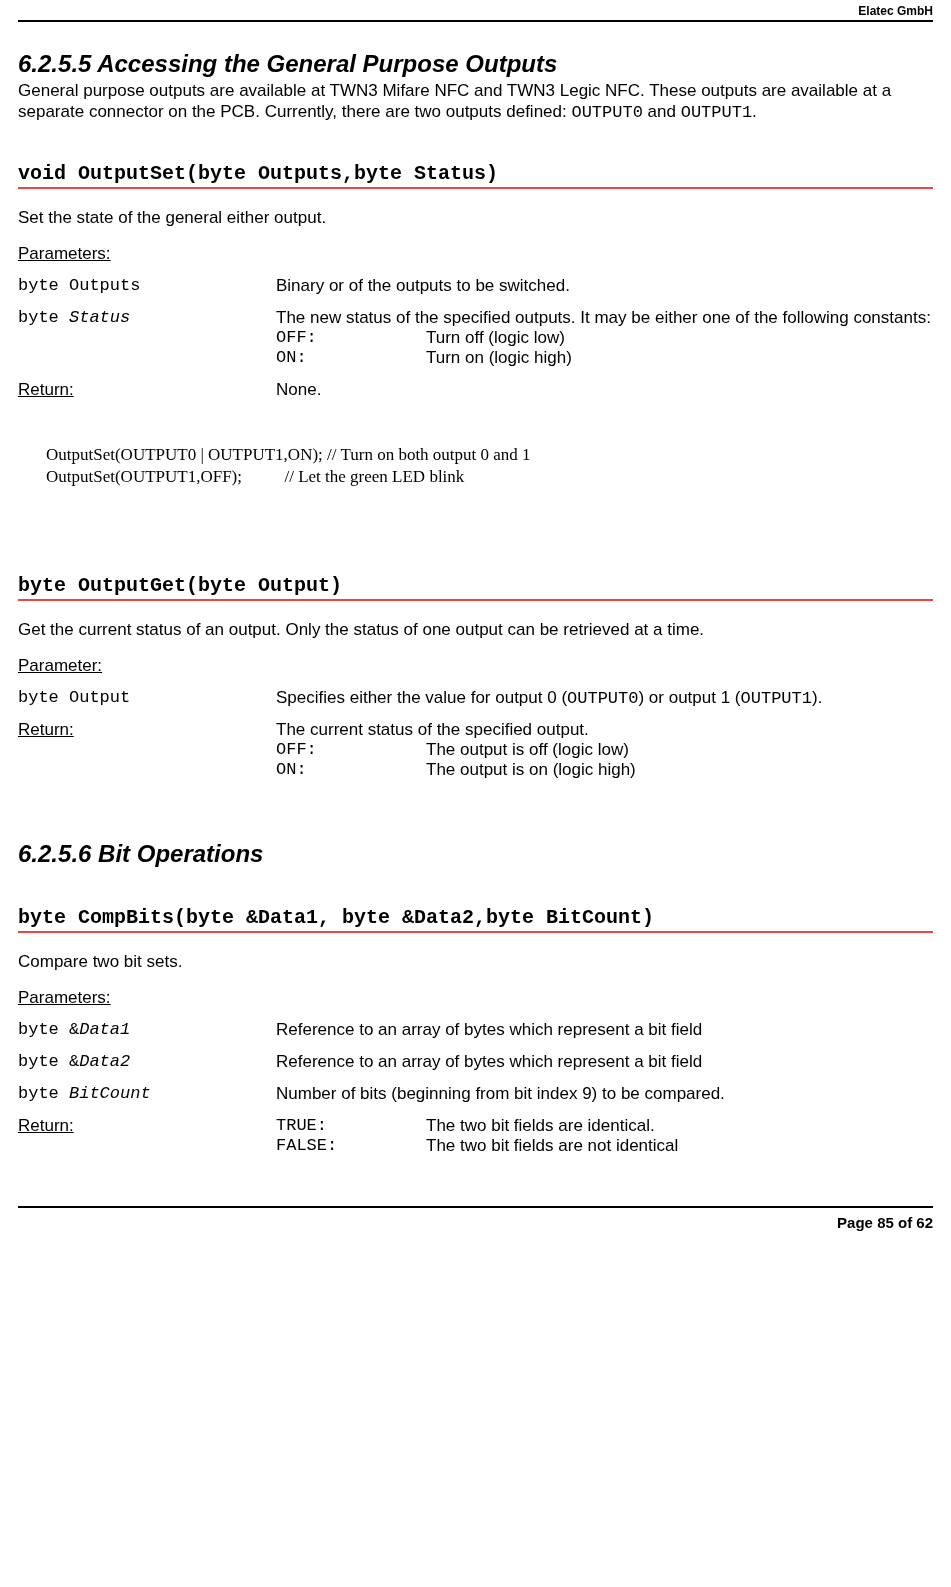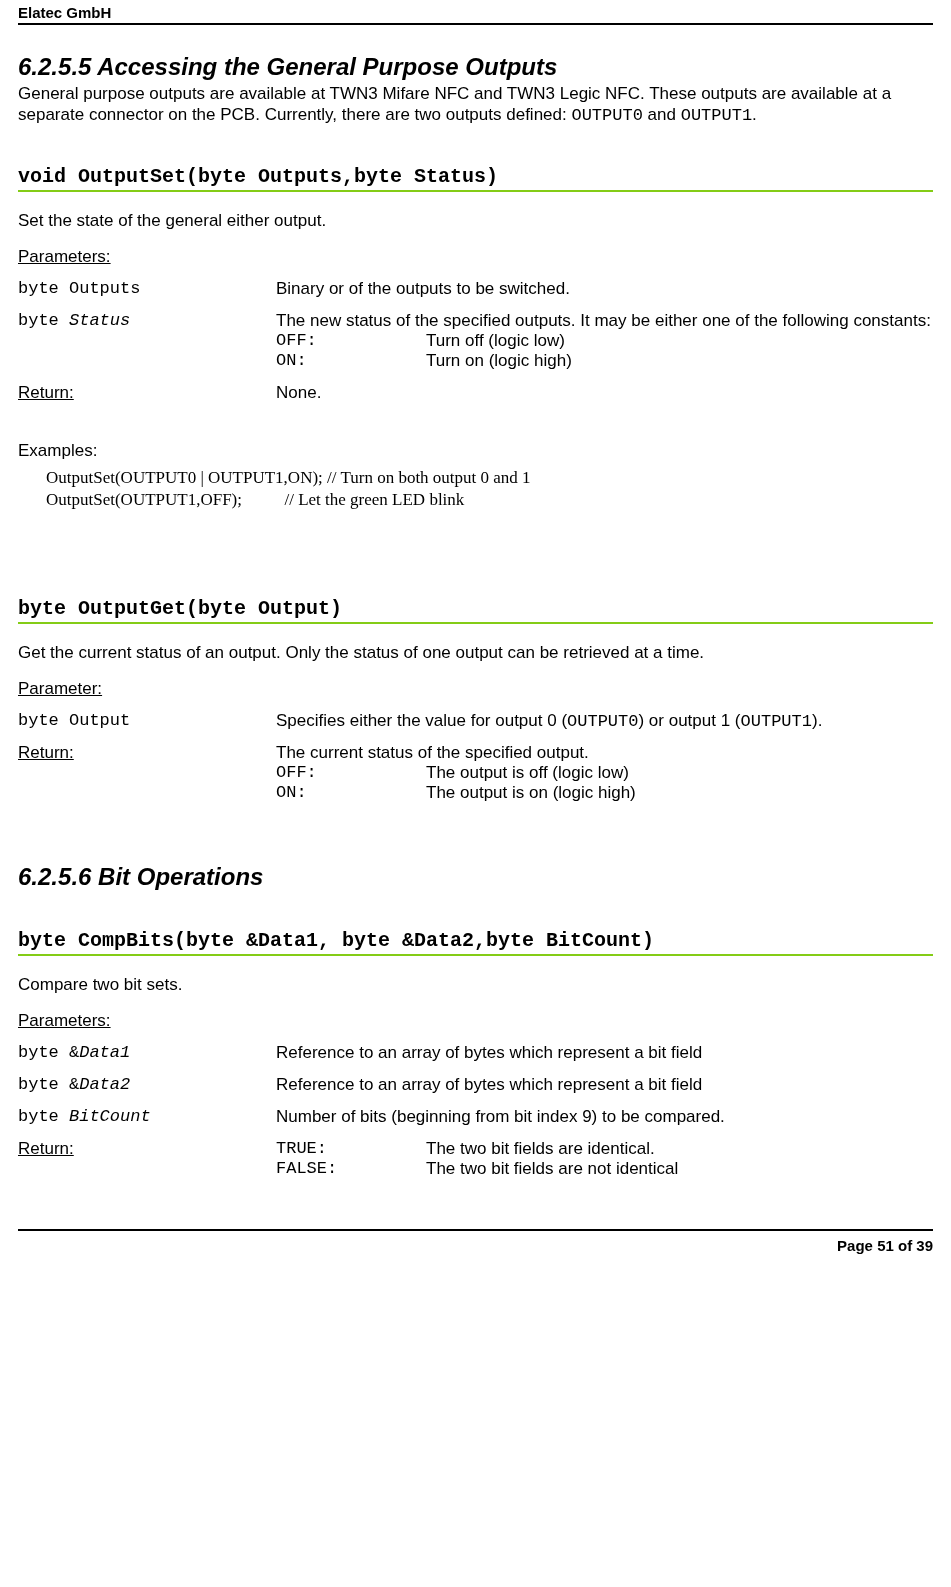--- a/index.html
+++ b/index.html
@@ -8,23 +8,23 @@
     font-family: Arial, Helvetica, sans-serif;
     font-size: 17px;
     color: #000;
     background: #fff;
     width: 951px;
   }
   .page {
     padding: 0 18px 30px 18px;
   }
   .header {
-    text-align: left;
+    text-align: right;
     font-weight: bold;
-    font-size: 15px;
+    font-size: 12px;
     padding: 4px 0 2px 0;
   }
   .top-rule, .bottom-rule {
     border-top: 2px solid #000;
     margin: 0 0 28px 0;
   }
   .bottom-rule {
     margin: 50px 0 6px 0;
   }
   .h3 {
@@ -34,21 +34,21 @@
     margin: 0 0 2px 0;
   }
   p { margin: 0 0 6px 0; line-height: 1.25; }
   .mono { font-family: "Courier New", Courier, monospace; }
   .italic { font-style: italic; }
   .funchead {
     font-family: "Courier New", Courier, monospace;
     font-weight: bold;
     font-size: 20px;
     padding-bottom: 2px;
-    border-bottom: 2px solid #84cc16;
+    border-bottom: 2px solid #ef4444;
     margin: 38px 0 18px 0;
   }
   .u { text-decoration: underline; }
   .paramrow { display: flex; margin: 12px 0; }
   .paramname { width: 258px; flex: 0 0 258px; font-family: "Courier New", Courier, monospace; }
   .paramname .italic { font-style: italic; }
   .paramdesc { flex: 1; }
   .subrow { display: flex; }
   .subkey { width: 150px; flex: 0 0 150px; font-family: "Courier New", Courier, monospace; }
   .subval { flex: 1; }
@@ -104,21 +104,20 @@
       </div>
     </div>
   </div>
 
   <div class="paramrow">
     <div class="paramname" style="font-family:Arial,Helvetica,sans-serif;"><span class="u">Return:</span></div>
     <div class="paramdesc">None.</div>
   </div>
 
   <div class="spacer-md"></div>
-  <div>Examples:</div>
   <div class="codeblock">OutputSet(OUTPUT0 | OUTPUT1,ON); // Turn on both output 0 and 1
 OutputSet(OUTPUT1,OFF);          // Let the green LED blink</div>
 
   <div class="spacer-lg"></div>
 
   <div class="funchead">byte OutputGet(byte Output)</div>
   <p>Get the current status of an output. Only the status of one output can be retrieved at a time.</p>
   <div class="spacer-sm"></div>
   <div class="u">Parameter:</div>
 
@@ -174,14 +173,14 @@
         <div class="subval">The two bit fields are identical.</div>
       </div>
       <div class="subrow">
         <div class="subkey"><span class="mono">FALSE</span><span>:</span></div>
         <div class="subval">The two bit fields are not identical</div>
       </div>
     </div>
   </div>
 
   <div class="bottom-rule"></div>
-  <div class="footer">Page 51 of 39</div>
+  <div class="footer">Page 85 of 62</div>
 </div>
 
 </body></html>

